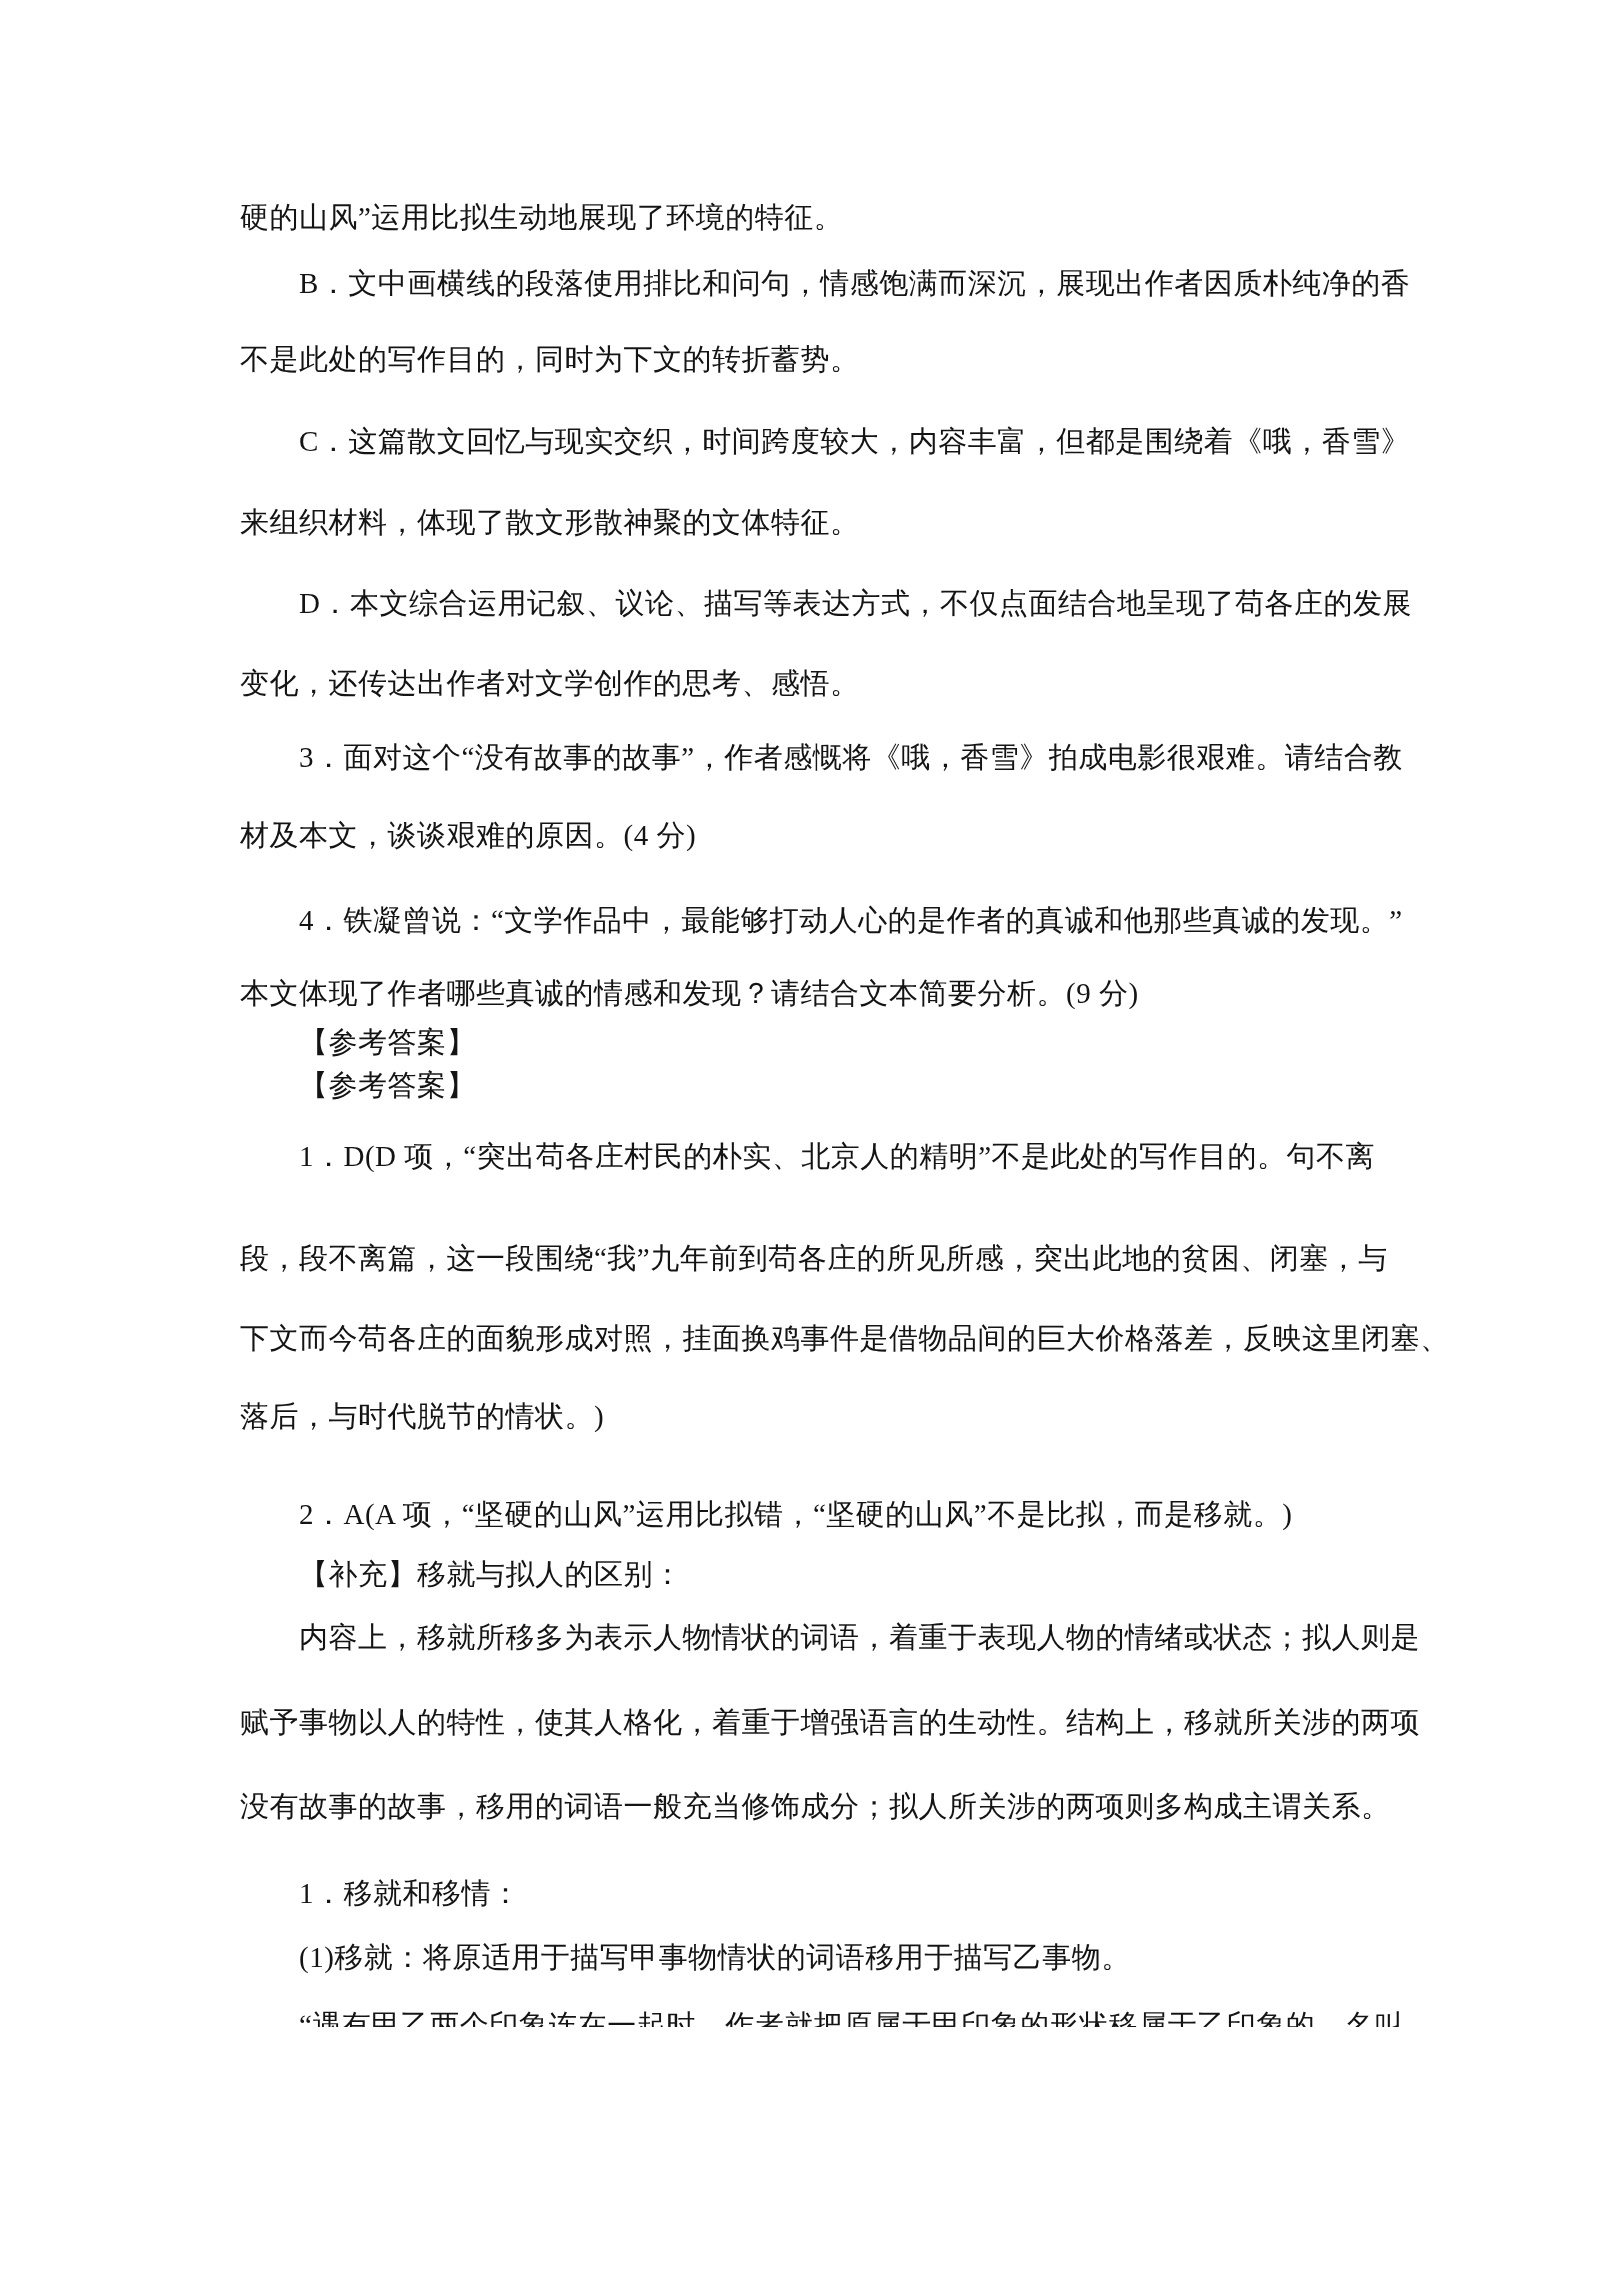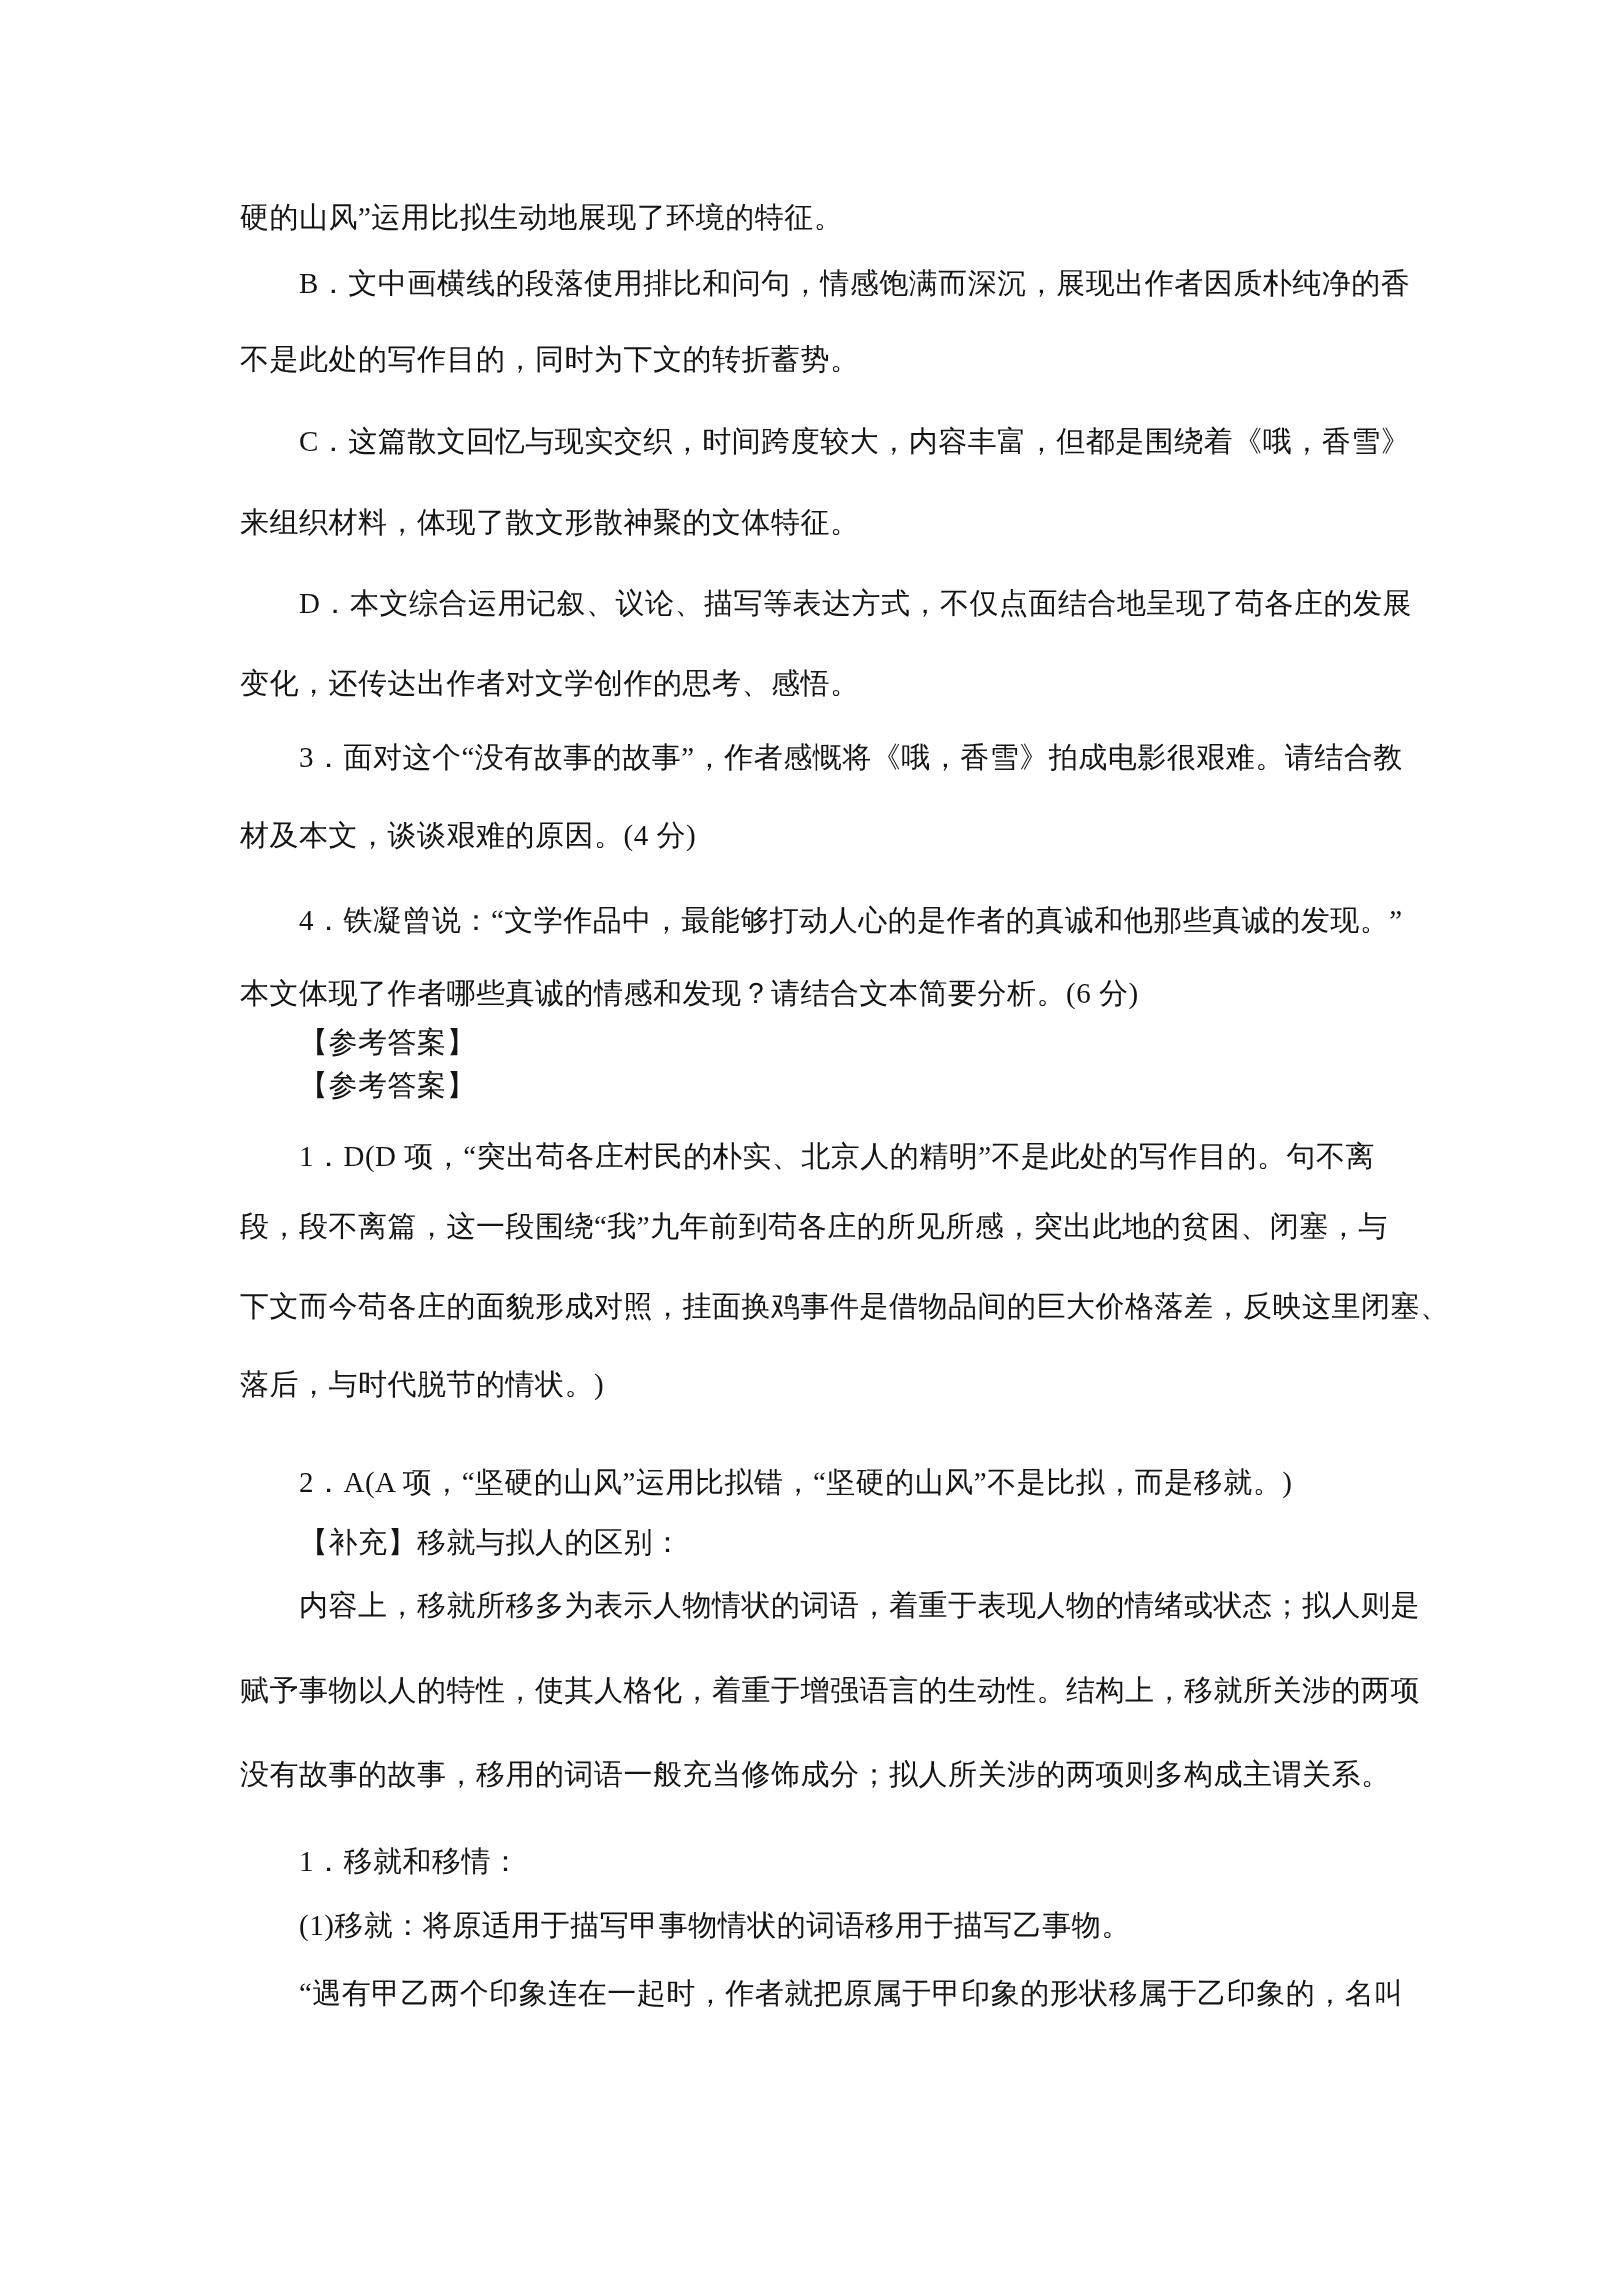--- a/index.html
+++ b/index.html
@@ -36,25 +36,25 @@
     <div class="line" style="margin-top:203px">硬的山风”运用比拟生动地展现了环境的特征。</div>
     <div class="line indent" style="margin-top:37px">B．文中画横线的段落使用排比和问句，情感饱满而深沉，展现出作者因质朴纯净的香</div>
     <div class="line" style="margin-top:47px">不是此处的写作目的，同时为下文的转折蓄势。</div>
     <div class="line indent" style="margin-top:53px">C．这篇散文回忆与现实交织，时间跨度较大，内容丰富，但都是围绕着《哦，香雪》</div>
     <div class="line" style="margin-top:52px">来组织材料，体现了散文形散神聚的文体特征。</div>
     <div class="line indent" style="margin-top:52px">D．本文综合运用记叙、议论、描写等表达方式，不仅点面结合地呈现了苟各庄的发展</div>
     <div class="line" style="margin-top:51px">变化，还传达出作者对文学创作的思考、感悟。</div>
     <div class="line indent" style="margin-top:45px">3．面对这个“没有故事的故事”，作者感慨将《哦，香雪》拍成电影很艰难。请结合教</div>
     <div class="line" style="margin-top:49px">材及本文，谈谈艰难的原因。(4 分)</div>
     <div class="line indent" style="margin-top:56px">4．铁凝曾说：“文学作品中，最能够打动人心的是作者的真诚和他那些真诚的发现。”</div>
-    <div class="line" style="margin-top:44px">本文体现了作者哪些真诚的情感和发现？请结合文本简要分析。(6 分)</div>
+    <div class="line" style="margin-top:44px">本文体现了作者哪些真诚的情感和发现？请结合文本简要分析。(9 分)</div>
     <div class="line indent bold" style="margin-top:19.6px">【参考答案】</div>
     <div class="line indent bold" style="margin-top:14.7px">【参考答案】</div>
     <div class="line indent" style="margin-top:42px">1．D(D 项，“突出苟各庄村民的朴实、北京人的精明”不是此处的写作目的。句不离</div>
-    <div class="line" style="margin-top:41px">段，段不离篇，这一段围绕“我”九年前到苟各庄的所见所感，突出此地的贫困、闭塞，与</div>
+    <div class="line" style="margin-top:73px">段，段不离篇，这一段围绕“我”九年前到苟各庄的所见所感，突出此地的贫困、闭塞，与</div>
     <div class="line" style="margin-top:51px">下文而今苟各庄的面貌形成对照，挂面换鸡事件是借物品间的巨大价格落差，反映这里闭塞、</div>
     <div class="line" style="margin-top:49px">落后，与时代脱节的情状。)</div>
     <div class="line indent" style="margin-top:69px">2．A(A 项，“坚硬的山风”运用比拟错，“坚硬的山风”不是比拟，而是移就。)</div>
     <div class="line indent" style="margin-top:31px"><span class="bold">【补充】</span><span>移就与拟人的区别：</span></div>
     <div class="line indent" style="margin-top:34px">内容上，移就所移多为表示人物情状的词语，着重于表现人物的情绪或状态；拟人则是</div>
     <div class="line" style="margin-top:56px">赋予事物以人的特性，使其人格化，着重于增强语言的生动性。结构上，移就所关涉的两项</div>
     <div class="line" style="margin-top:55px">没有故事的故事，移用的词语一般充当修饰成分；拟人所关涉的两项则多构成主谓关系。</div>
     <div class="line indent" style="margin-top:58px">1．移就和移情：</div>
     <div class="line indent" style="margin-top:35px">(1)移就：将原适用于描写甲事物情状的词语移用于描写乙事物。</div>
     <div class="line indent" style="margin-top:39px">“遇有甲乙两个印象连在一起时，作者就把原属于甲印象的形状移属于乙印象的，名叫</div>

